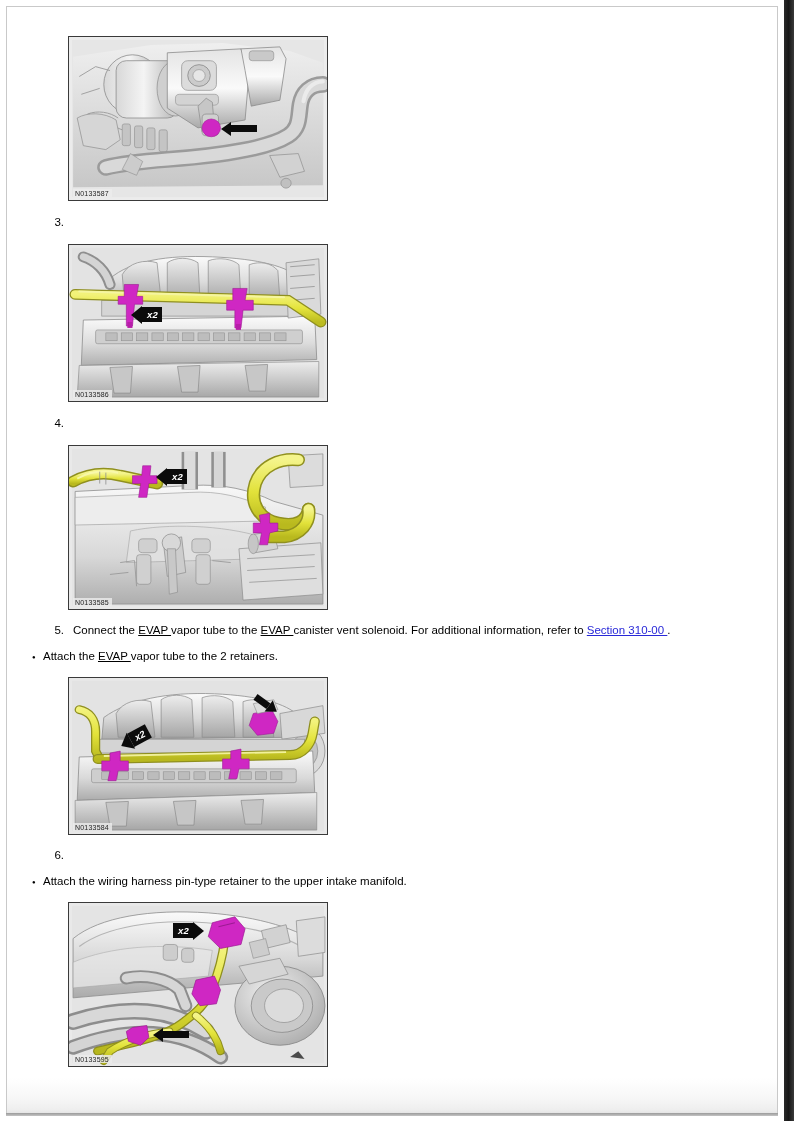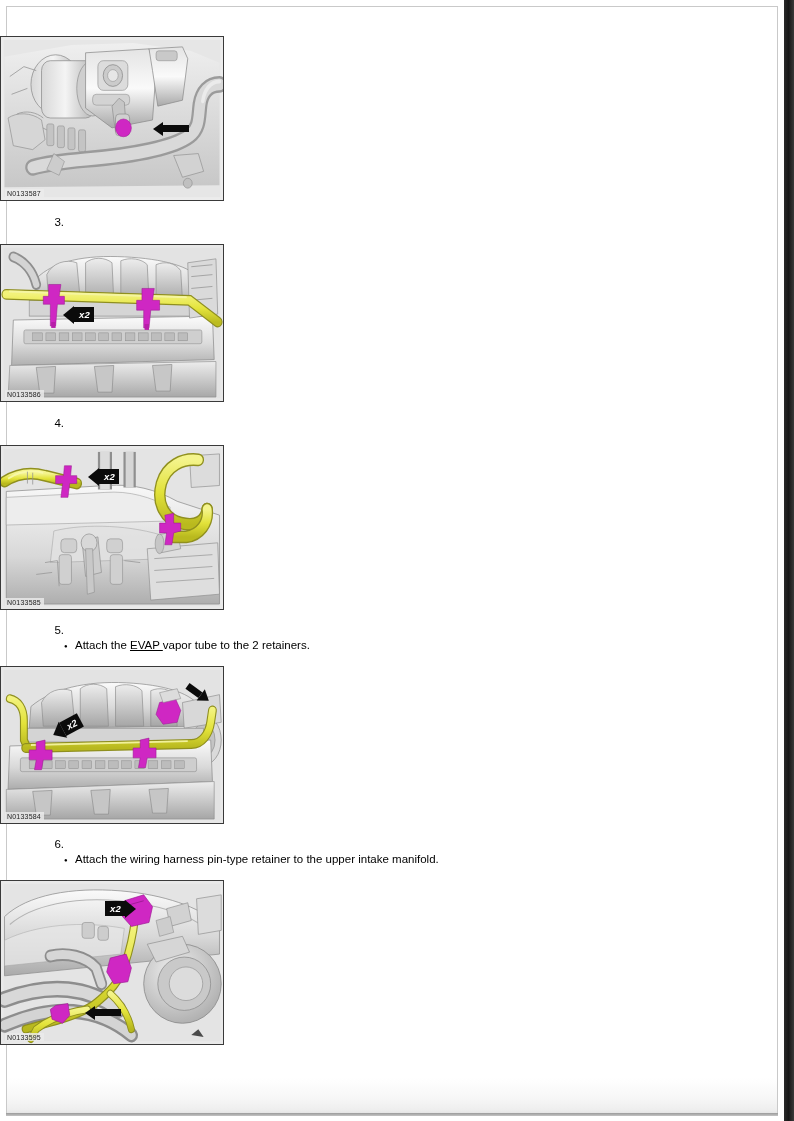--- a/index.html
+++ b/index.html
@@ -82,22 +82,22 @@
   }
   .step-text {
     flex: 1 1 auto;
     padding-left: 9px;
     font-size: 11.5px;
     color: #000;
     line-height: 15px;
   }
   .sub-list {
     list-style: none;
-    margin: 0 0 0 0;
-    padding: 0 0 0 64px;
+    margin: 11px 0 0 0;
+    padding: 0 0 0 32px;
   }
   .sub-list li {
     position: relative;
     font-size: 11.5px;
     line-height: 15px;
     color: #000;
     padding-left: 11px;
   }
   .sub-list li::before {
     content: "\25CF";
@@ -109,21 +109,22 @@
   .term {
     text-decoration: underline;
   }
   .xref {
     color: #2828d8;
     text-decoration: underline;
   }
 
   
   .figure {
-    width: 224px;
+    margin-left: 68px;
+    width: 260px;
     border: 1px solid #3a3a3a;
     box-sizing: border-box;
     position: relative;
     background: #ef4444;
     overflow: hidden;
   }
   .fig-canvas {
     position: absolute;
     left: 0; top: 0;
     width: 100%; height: 100%;
@@ -444,20 +445,23 @@
       </svg>
       <div class="arrow-tag" style="left:87px; top:23px;">
         <span class="head-left"></span>
         <span class="body">x2</span>
       </div>
       <div class="fig-id">N0133585</div>
     </div>
 
     <div class="step-row" style="margin-top:13px;">
       <div class="step-num">5.</div>
+      <div class="step-text">
+        <span>Connect the </span><span class="term">EVAP </span><span>vapor tube to the </span><span class="term">EVAP </span><span>canister vent solenoid. For additional information, refer to </span><a class="xref" href="#">Section 310-00 </a><span>.</span>
+      </div>
     </div>
     <ul class="sub-list">
       <li>
         <span>Attach the </span><span class="term">EVAP </span><span>vapor tube to the 2 retainers.</span>
       </li>
     </ul>
 
     <div class="figure" style="margin-top:13px; height:158px;">
       <svg class="fig-canvas" viewBox="0 0 252 158" preserveAspectRatio="none">
         <defs>

